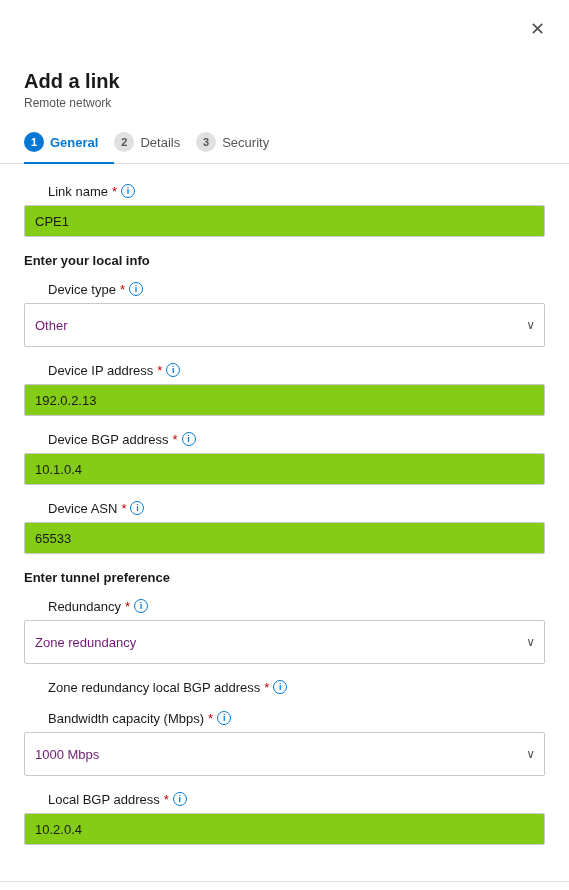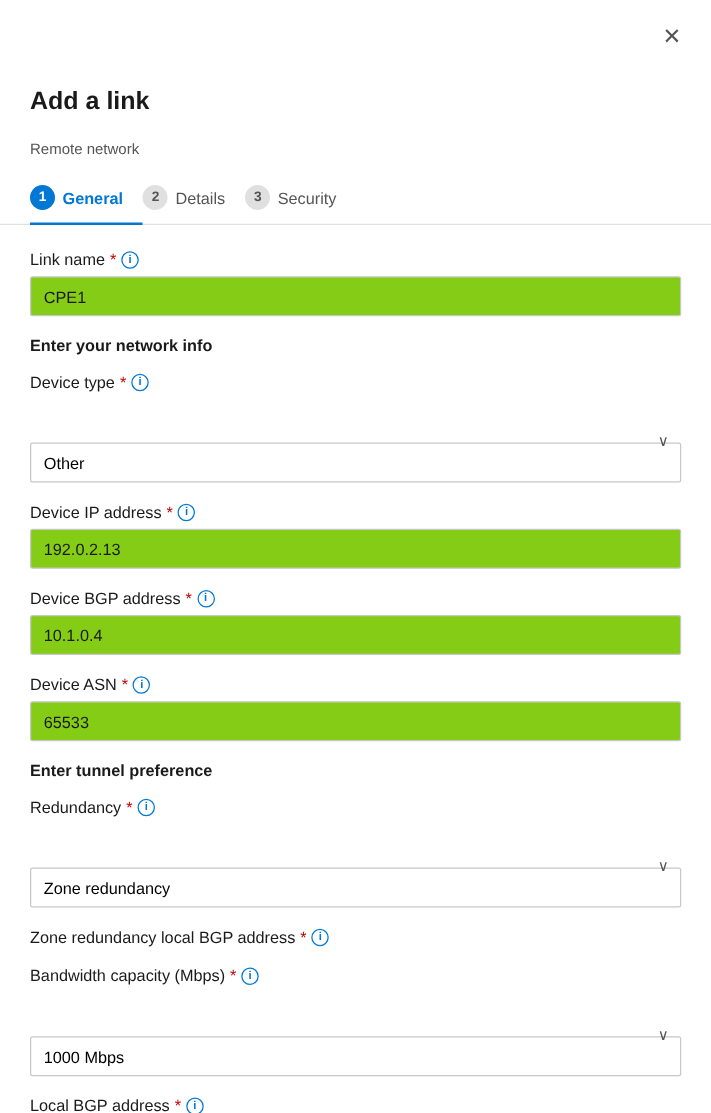--- a/index.html
+++ b/index.html
@@ -28,21 +28,21 @@
     .modal-title {
       font-size: 20px;
       font-weight: 600;
       color: #1a1a1a;
       line-height: 1.3;
       margin-top: 48px;
     }
     .modal-subtitle {
       font-size: 12px;
       color: #555;
-      margin-top: 18px;
+      margin-top: 2px;
     }
     .close-btn {
       position: absolute;
       top: 16px;
       right: 16px;
       background: none;
       border: none;
       font-size: 18px;
       cursor: pointer;
       color: #555;
@@ -95,22 +95,23 @@
       overflow-y: auto;
     }
     .field-group {
       margin-bottom: 16px;
     }
     .field-label {
       font-size: 13px;
       color: #1a1a1a;
       margin-bottom: 6px;
       display: flex;
-      align-items: center;
+      align-items: flex-start;
       gap: 4px;
+      margin-left: 24px;
     }
     .field-label .required {
       color: #c50000;
     }
     .info-icon {
       display: inline-flex;
       align-items: center;
       justify-content: center;
       width: 14px;
       height: 14px;
@@ -132,32 +133,31 @@
       color: #1a1a1a;
       outline: none;
       background: #84cc16;
     }
     .field-select-wrapper {
       position: relative;
       width: 100%;
     }
     .field-select {
       width: 100%;
-      height: 32px;
+      height: 44px;
       border: 1px solid #c8c8c8;
       border-radius: 2px;
       padding: 0 32px 0 10px;
       font-size: 13px;
-      color: #000000;
+      color: #701a75;
       outline: none;
       background: #fff;
       appearance: none;
       -webkit-appearance: none;
       cursor: pointer;
-      margin-top: 35px;
     }
     .select-arrow {
       position: absolute;
       right: 10px;
       top: 50%;
       transform: translateY(-50%);
       color: #555;
       pointer-events: none;
       font-size: 12px;
     }
@@ -227,21 +227,21 @@
 
     <div class="field-group">
       <div class="field-label">
         <span>Link name</span>
         <span class="required"> *</span>
         <span class="info-icon">i</span>
       </div>
       <input class="field-input" type="text" value="CPE1" style="">
     </div>
 
-    <div class="section-header">Enter your network info</div>
+    <div class="section-header">Enter your local info</div>
 
     <div class="field-group">
       <div class="field-label">
         <span>Device type</span>
         <span class="required"> *</span>
         <span class="info-icon">i</span>
       </div>
       <div class="field-select-wrapper">
         <select class="field-select">
           <option>Other</option>

